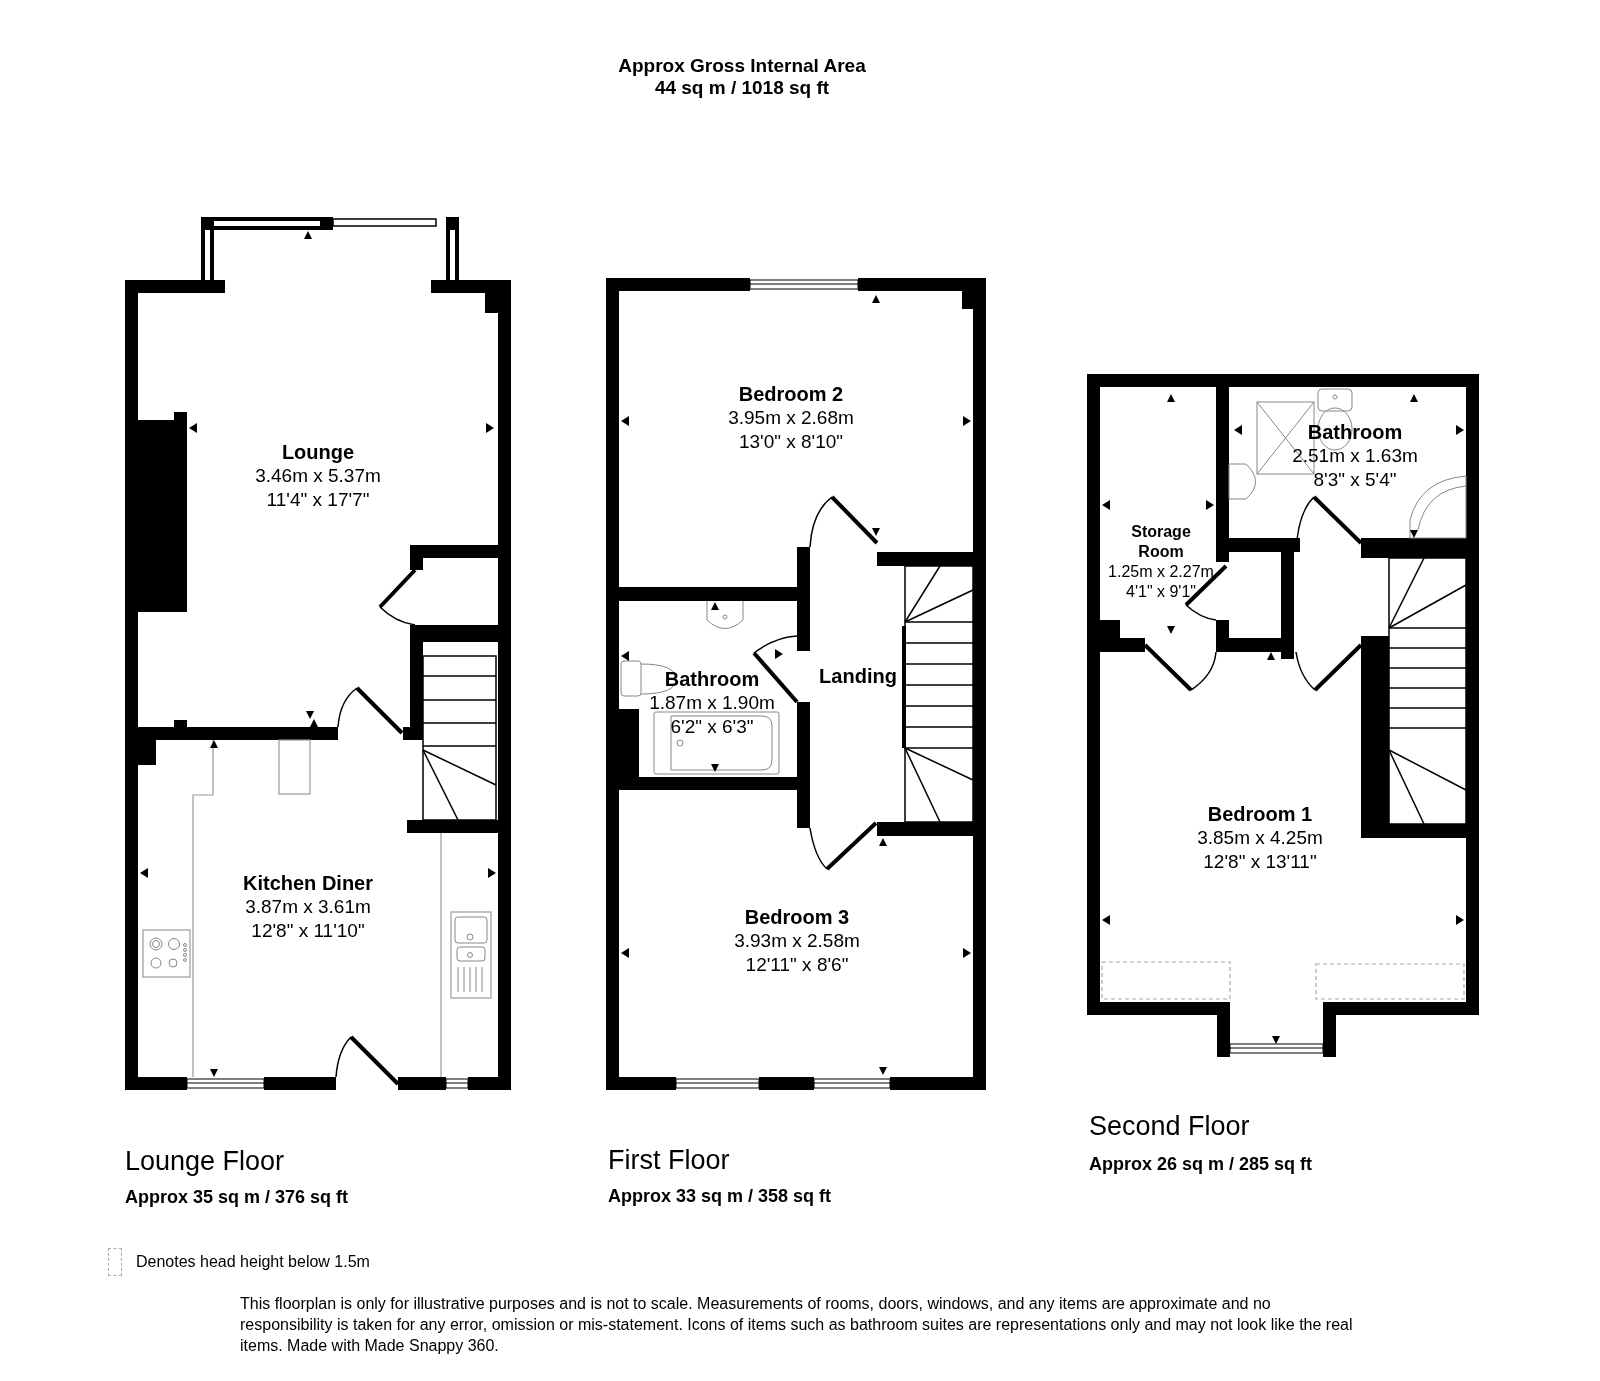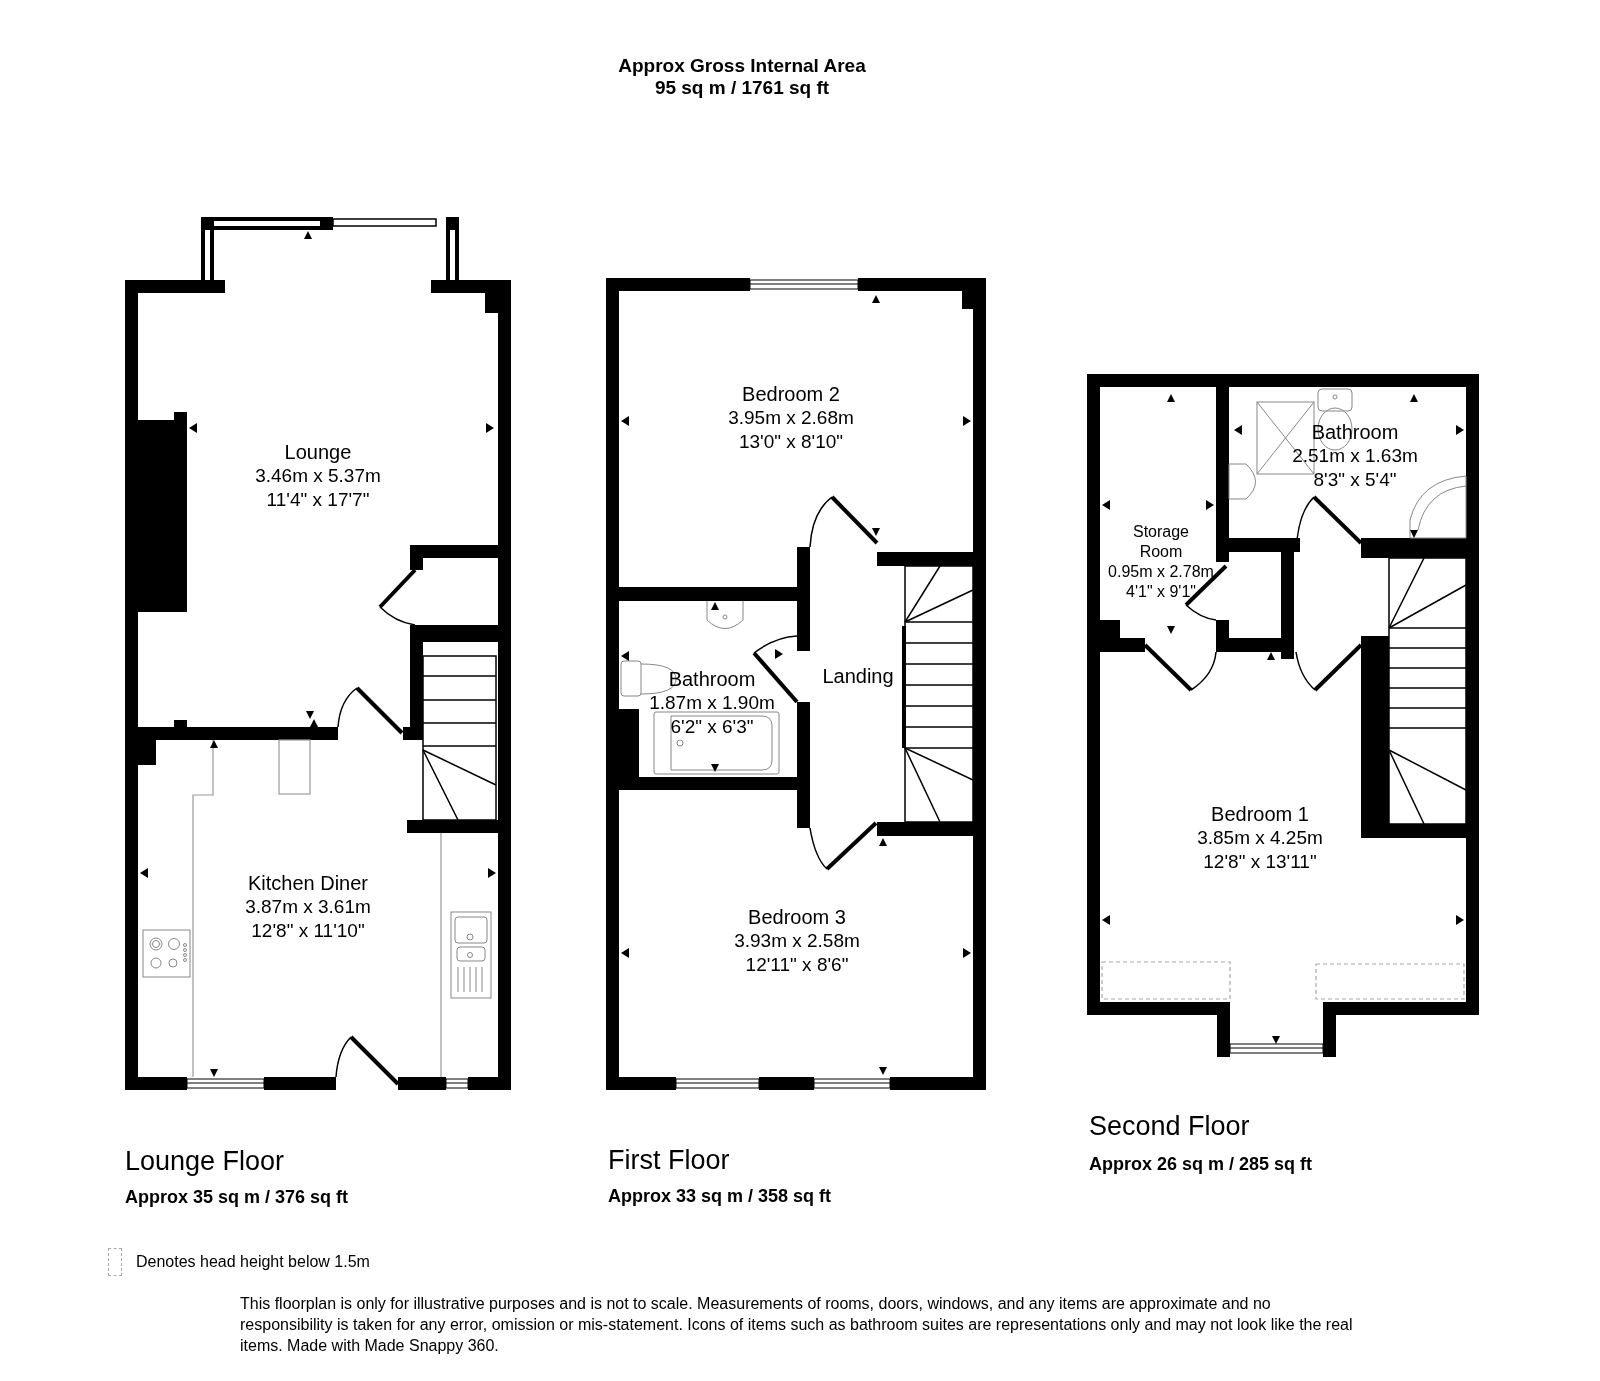--- a/index.html
+++ b/index.html
@@ -2,35 +2,35 @@
 <html><head>
 <meta charset="utf-8">
 <style>
   html, body { margin: 0; padding: 0; background: #ffffff; }
   body { width: 1600px; height: 1381px; position: relative; overflow: hidden;
          font-family: "Liberation Sans", sans-serif; color: #000; }
   .header { position: absolute; top: 55px; left: 0; width: 1484px; text-align: center;
             font-weight: bold; font-size: 19px; line-height: 22px; }
   svg.plan { position: absolute; left: 0; top: 0; }
   .room-label { position: absolute; text-align: center; transform: translateX(-50%); white-space: nowrap; line-height: 24px; }
-  .room-name { font-weight: normal; font-size: 20px; display: block; text-align: center; }
+  .room-name { font-weight: bold; font-size: 20px; display: block; text-align: center; }
   .room-dim { font-size: 19px; display: block; }
   .floor-title { position: absolute; font-size: 27px; }
   .floor-area { position: absolute; font-size: 18px; font-weight: bold; }
   .legend { position: absolute; left: 108px; top: 1248px; font-size: 16px; display: flex; align-items: center; }
   .legend-box { width: 12px; height: 26px; border: 1px dashed #aaa; margin-right: 14px; }
   .disclaimer { position: absolute; left: 240px; top: 1293px; width: 1120px; 
                 font-size: 16px; line-height: 21px; }
 </style>
 </head>
 <body>
 
 <div class="header">
   <div>Approx Gross Internal Area</div>
-  <div>95 sq m / 1761 sq ft</div>
+  <div>44 sq m / 1018 sq ft</div>
 </div>
 
 <svg class="plan" width="1600" height="1381" viewBox="0 0 1600 1381">
   <defs>
     <marker id="none"></marker>
   </defs>
 
   <g>
 
     <rect x="201" y="217" width="13" height="67" fill="#000"></rect>
@@ -314,21 +314,21 @@
   <span class="room-name">Landing</span>
 </div>
 <div class="room-label" style="left:797px; top:905px;">
   <span class="room-name">Bedroom 3</span>
   <span class="room-dim">3.93m x 2.58m</span>
   <span class="room-dim">12'11" x 8'6"</span>
 </div>
 <div class="room-label" style="left:1161px; top:478px; line-height:20px;margin-top:44px;">
   <span class="room-name" style="font-size:16px;">Storage</span>
   <span class="room-name" style="font-size:16px;">Room</span>
-  <span class="room-dim" style="font-size:16px;">0.95m x 2.78m</span>
+  <span class="room-dim" style="font-size:16px;">1.25m x 2.27m</span>
   <span class="room-dim" style="font-size:16px;">4'1" x 9'1"</span>
 </div>
 <div class="room-label" style="left:1355px; top:420px;">
   <span class="room-name">Bathroom</span>
   <span class="room-dim">2.51m x 1.63m</span>
   <span class="room-dim">8'3" x 5'4"</span>
 </div>
 <div class="room-label" style="left:1260px; top:802px;">
   <span class="room-name">Bedroom 1</span>
   <span class="room-dim">3.85m x 4.25m</span>

